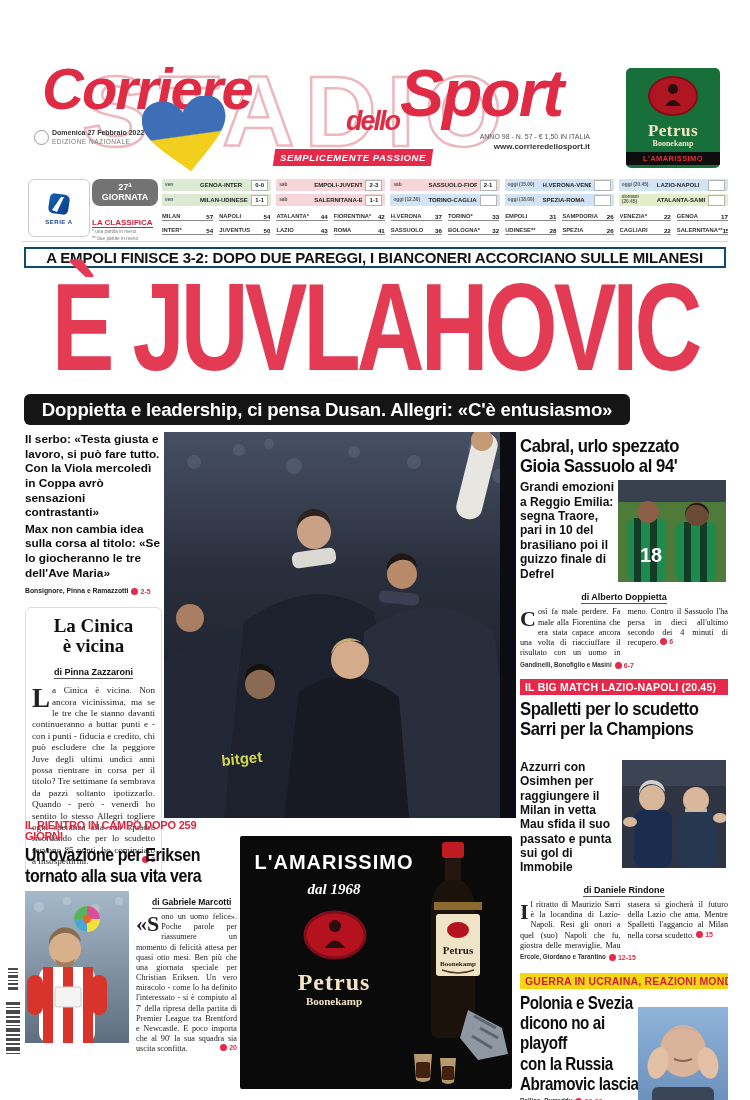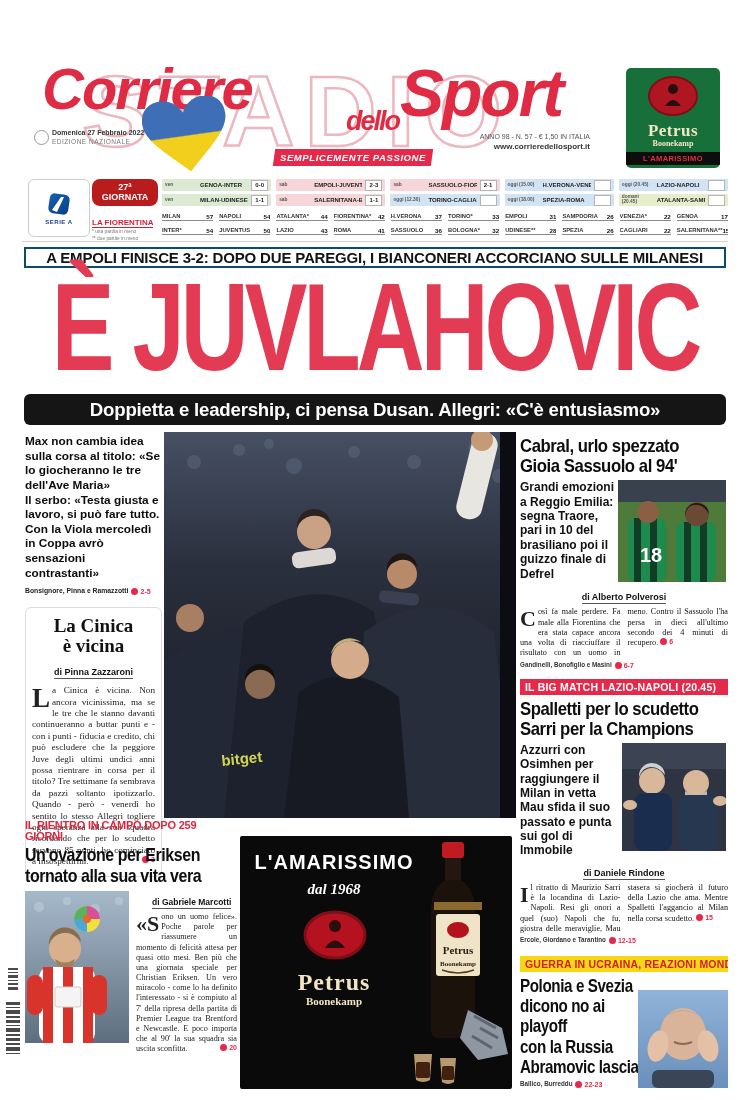--- a/index.html
+++ b/index.html
@@ -15,21 +15,21 @@
   .ribbon span{font:800 italic 9.5px/1 "Liberation Sans",sans-serif;color:#fff;letter-spacing:.6px;transform:skewX(8deg);}
   .tiny{font-size:7px;line-height:1.25;}
   .petrus-box{background:#17703a;border-radius:5px;text-align:center;overflow:hidden;}
   .petrus-box .pname{font:800 17px/1 "Liberation Serif",serif;color:#f3e6c8;letter-spacing:.5px;}
   .petrus-box .psub{font:700 8px/1.3 "Liberation Serif",serif;color:#f3e6c8;}
   .petrus-box .ptag{background:#0d0d0d;color:#e0303c;font:800 7.5px/13px "Liberation Sans",sans-serif;letter-spacing:.4px;}
   
   .badge-card{background:#fff;border:1px solid #ccc;border-radius:6px;display:flex;flex-direction:column;
         align-items:center;justify-content:center;gap:2px;}
   .badge-card .lg{font:800 6px/1 "Liberation Sans",sans-serif;color:#1a3e8c;letter-spacing:.5px;}
-  .giornata{background:#b91c1c;border-radius:8px;color:#fff;font:900 9px/1.1 "Liberation Sans",sans-serif;
+  .giornata{background:#737373;border-radius:8px;color:#fff;font:900 9px/1.1 "Liberation Sans",sans-serif;
         display:flex;align-items:center;justify-content:center;text-align:center;}
   .clf-label{font:800 8px/1 "Liberation Sans",sans-serif;color:#d41f3c;border-bottom:1px solid #d41f3c;display:inline-block;}
   .clf-note{font:400 4.8px/1.4 "Liberation Sans",sans-serif;color:#777;}
   .fx-grid{display:grid;grid-template-rows:repeat(2,13px);grid-auto-flow:column;grid-auto-columns:1fr;gap:2px 5px;}
   .fx{display:flex;align-items:center;height:12px;padding:0 3px;gap:3px;border-radius:1px;overflow:hidden;}
   .fx.g{background:#dcead3;} .fx.p{background:#f6d6d8;} .fx.b{background:#d2e4f3;} .fx.l{background:#e6edcb;}
   .fx .d{font:700 4.8px/1 "Liberation Sans",sans-serif;color:#555;width:32px;flex:none;}
   .fx .m{font:700 6px/1 "Liberation Sans",sans-serif;color:#222;flex:1;white-space:nowrap;overflow:hidden;}
   .fx .s{font:700 6px/1 "Liberation Sans",sans-serif;color:#222;background:#fff;border:1px solid #b5b5b5;
         width:15px;height:9px;display:flex;align-items:center;justify-content:center;flex:none;}
@@ -139,21 +139,21 @@
           </linearGradient>
         </defs>
       <rect x="3" y="3" width="20" height="20" rx="5" fill="url(#sa)" transform="rotate(8 13 13)"></rect>
       <path d="M6,19 L15,6 L18,6 L11,21 Z" fill="#fff"></path>
     </svg>
     <div class="lg">SERIE A</div>
   </div>
   <div class="abs giornata pre" style="left:92px;top:179px;width:66px;height:27px;">27ª
 GIORNATA</div>
   <div class="abs" style="left:92px;top:211px;width:72px;">
-    <span class="clf-label">LA FIORENTINA</span>
+    <span class="clf-label">LA CLASSIFICA</span>
     <div class="clf-note">* una partita in meno</div>
     <div class="clf-note">** due partite in meno</div>
   </div>
   <div class="abs fx-grid" style="left:162px;top:179px;width:566px;">
       <div class="fx g">
         <span class="d">ven</span>
         <span class="m">GENOA-INTER</span>
         <span class="s">0-0</span>
       </div>
       <div class="fx g">
@@ -283,27 +283,27 @@
         <span class="t">SALERNITANA**</span>
         <span class="v">15</span>
       </div>
     </div>
   <div class="abs rule" style="left:22px;top:241px;width:706px;height:1px;"></div>
 
   <div class="abs kicker" style="left:24px;top:247px;width:702px;height:21px;">
     <span>A EMPOLI FINISCE 3-2: DOPO DUE PAREGGI, I BIANCONERI ACCORCIANO SULLE MILANESI</span>
   </div>
   <div class="abs main-title" style="left:0;right:0;top:266px;">È JUVLAHOVIC</div>
-  <div class="abs black-bar" style="left:24px;top:394px;width:702px;height:31px;">
+  <div class="abs black-bar" style="left:24px;top:394px;width:606px;height:31px;">
     <span>Doppietta e leadership, ci pensa Dusan. Allegri: «C'è entusiasmo»</span>
   </div>
 
   <div class="abs" style="left:25px;top:432px;width:137px;">
+    <p class="intro">Il serbo: «Testa giusta e lavoro, si può fare tutto. Con la Viola mercoledì in Coppa avrò sensazioni contrastanti»</p>
     <p class="intro" style="margin-top:2px;">Max non cambia idea sulla corsa al titolo: «Se lo giocheranno le tre dell'Ave Maria»</p>
-    <p class="intro">Il serbo: «Testa giusta e lavoro, si può fare tutto. Con la Viola mercoledì in Coppa avrò sensazioni contrastanti»</p>
     <div class="byline-row">
       <span class="byline">Bonsignore, Pinna e Ramazzotti</span>
       <span class="pgchip">
         <span class="pgdot"></span>
         <span class="pgnum">2-5</span>
       </span>
     </div>
 
     <div class="editorial">
       <div class="ed-title pre">La Cinica
@@ -383,21 +383,21 @@
           <g>
             <rect x="58" y="42" width="40" height="60" rx="8" fill="#1d8a4e"></rect>
             <rect x="66" y="42" width="7" height="60" fill="#123c26"></rect>
               <rect x="82" y="42" width="7" height="60" fill="#123c26"></rect>
             <circle cx="79" cy="34" r="12" fill="#6b4a35"></circle>
             <path d="M67,36 a12,12 0 0 1 24,-2 q-6,-11 -16,-9 q-7,2 -8,11 z" fill="#1f1410"></path>
           </g>
         </svg>
       </div>
       <div class="center-label">
-        <span class="author">di Alberto Polverosi</span>
+        <span class="author">di Alberto Doppietta</span>
       </div>
       <p class="rb-body">
         <span class="dropcap">C</span><span>osì fa male perdere. Fa male alla Fiorentina che era stata capace ancora una volta di riacciuffare il risultato con un uomo in meno. Contro il Sassuolo l'ha persa in dieci all'ultimo secondo dei 4 minuti di recupero.</span>
         <span class="pgchip">
           <span class="pgdot"></span>
           <span class="pgnum">6</span>
         </span>
       </p>
       <div class="credit-row">
         <span class="credit">Gandinelli, Bonofiglio e Masini</span>
@@ -405,21 +405,21 @@
           <span class="pgdot"></span>
           <span class="pgnum">6-7</span>
         </span>
       </div>
     </div>
 
     <div style="margin-top:10px;">
       <div class="rb-label">IL BIG MATCH LAZIO-NAPOLI (20.45)</div>
       <div class="rb-title pre">Spalletti per lo scudetto
 Sarri per la Champions</div>
-      <div style="display:flex;gap:4px;margin-top:4px;">
+      <div style="display:flex;gap:4px;margin-top:21px;">
         <div class="rb-lead" style="width:98px;flex:none;">Azzurri con Osimhen per raggiungere il Milan in vetta Mau sfida il suo passato e punta sui gol di Immobile</div>
         <svg width="104" height="108" viewBox="0 0 104 108" role="img">
           <rect width="104" height="108" fill="#2e3442"></rect>
           <rect width="104" height="26" fill="#3c4454"></rect>
           <g>
             <circle cx="30" cy="38" r="13" fill="#d9b79a"></circle>
             <path d="M17,34 a13,13 0 0 1 26,-2 q-7,-9 -15,-8 q-8,1 -11,10 z" fill="#cfcfcf"></path>
             <rect x="12" y="50" width="38" height="58" rx="9" fill="#1b2d4f"></rect>
             <ellipse cx="8" cy="62" rx="7" ry="5" fill="#d9b79a"></ellipse>
           </g>

